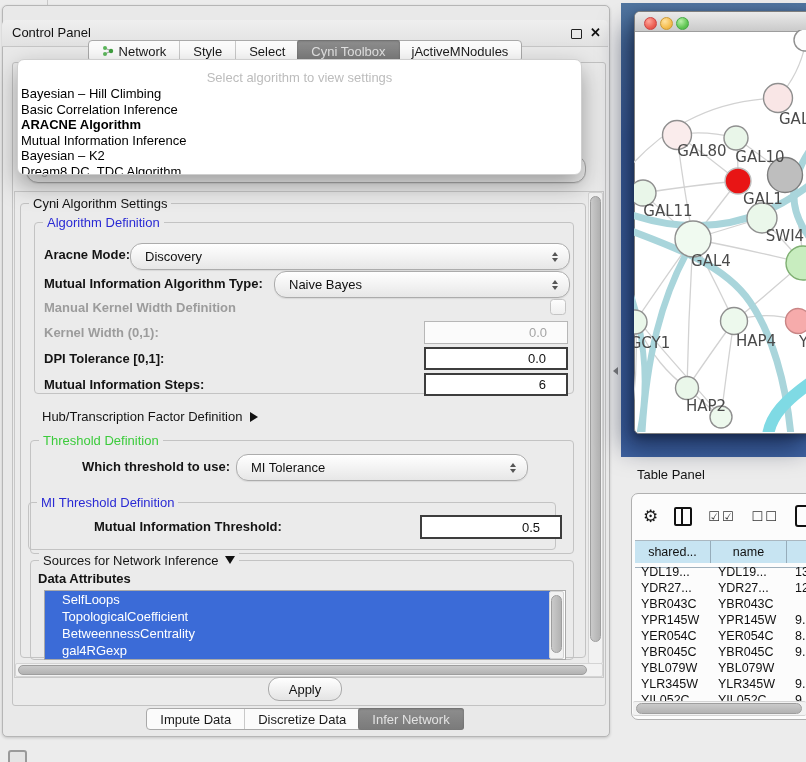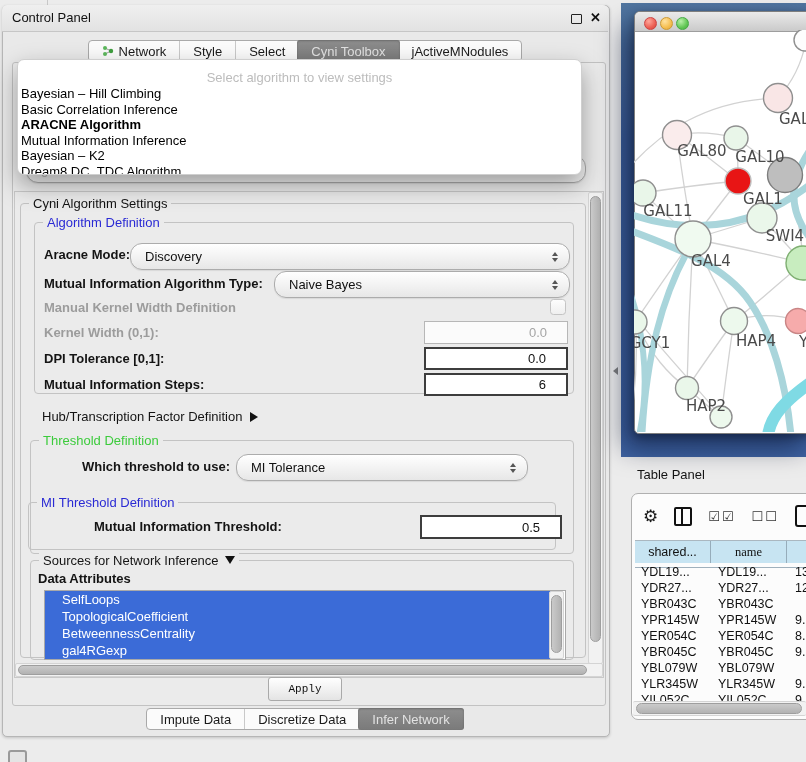--- a/index.html
+++ b/index.html
@@ -5,21 +5,21 @@
   html,body{margin:0;padding:0;}
   .root{position:relative;width:806px;height:762px;overflow:hidden;background:#ECECEC;
         font-family:"Liberation Sans",sans-serif;-webkit-font-smoothing:antialiased;}
   .abs{position:absolute;}
   .lbl{position:absolute;font-size:13px;color:#141414;white-space:nowrap;}
   .b{font-weight:700;}
   .dis{color:#9C9C9C;}
   
   .cwin{position:absolute;left:2px;top:5px;width:606px;height:730px;background:#E9E9E9;
         border:1px solid #B6B6B6;border-radius:5px;box-shadow:0 1px 3px rgba(0,0,0,.18);}
-  .cp-title{position:absolute;left:2px;top:5px;width:606px;height:26px;background:linear-gradient(#EFEFEF,#E2E2E2);
+  .cp-title{position:absolute;left:2px;top:20px;width:606px;height:26px;background:linear-gradient(#EFEFEF,#E2E2E2);
         border-bottom:1px solid #C6C6C6;border-radius:5px 5px 0 0;}
   .cp-title .t{position:absolute;left:10px;top:0;line-height:26px;font-size:13px;color:#111;}
   .restore{position:absolute;right:26px;top:9px;width:9px;height:8px;border:1.5px solid #222;border-radius:1px;}
   .closex{position:absolute;right:7px;top:4px;font-size:13px;font-weight:700;color:#111;line-height:18px;}
   
   .segwrap{position:absolute;display:flex;justify-content:center;}
   .segstrip{display:inline-flex;background:#FBFBFB;border:1px solid #A9A9A9;border-radius:4px;height:20px;}
   .seg{display:flex;align-items:center;justify-content:center;padding:0 13px;font-size:13px;color:#1A1A1A;}
   .seg+.seg{border-left:1px solid #C9C9C9;}
   .seg.sel{background:linear-gradient(#8E8E8E,#7A7A7A);color:#E2E2E2;border-radius:3px;margin:-1px -1px;
@@ -49,22 +49,22 @@
          border-left:8px solid #111;vertical-align:-1px;margin-left:8px;}
   .tri-d{display:inline-block;width:0;height:0;border-left:5px solid transparent;border-right:5px solid transparent;
          border-top:8px solid #111;vertical-align:1px;margin-left:6px;}
   
   .attrlist{position:absolute;left:44px;top:590px;width:520px;height:68px;background:#FFF;border:1px solid #A9A9A9;overflow:hidden;}
   .attr-row{height:17px;line-height:17px;background:#3B6BD7;color:#FFF;font-size:13px;padding-left:17px;width:498px;}
   
   .sbtrack{position:absolute;background:#F2F2F2;border:1px solid #D4D4D4;border-radius:2px;}
   .sbthumb{position:absolute;background:linear-gradient(90deg,#CACACA,#B2B2B2);border:1px solid #9E9E9E;border-radius:6px;}
   .sbthumbh{position:absolute;background:linear-gradient(#CACACA,#B2B2B2);border:1px solid #9E9E9E;border-radius:6px;}
-  .btn{position:absolute;background:linear-gradient(#FFFFFF,#E4E4E4);border:1px solid #A9A9A9;border-radius:3px;
-       font-size:11px;color:#111;display:flex;align-items:center;justify-content:center;font-family:Liberation Mono, monospace;}
+  .btn{position:absolute;background:linear-gradient(#FFFFFF,#E4E4E4);border:1px solid #A9A9A9;border-radius:11px;
+       font-size:13px;color:#111;display:flex;align-items:center;justify-content:center;}
   
   .popup{position:absolute;left:17px;top:59px;width:563px;height:114px;background:#FFF;border:1px solid #CFCFCF;
          border-radius:7px;box-shadow:0 10px 24px rgba(0,0,0,.35);z-index:50;overflow:hidden;}
   .popup .prompt{height:16px;line-height:16px;text-align:center;color:#BCBCBC;font-size:13px;margin-top:10px;}
   .pitem{height:15.6px;line-height:15.6px;font-size:13px;color:#000;padding-left:3px;white-space:nowrap;}
   
   .desktop{position:absolute;left:621px;top:3px;width:185px;height:454px;background:linear-gradient(#50759F,#3D5F9B 30%,#3F63A2);}
   .nwin{position:absolute;left:634px;top:11px;width:178px;height:421px;border-radius:6px 6px 5px 5px;overflow:hidden;
         border:1px solid #7E7E7E;box-shadow:-10px 14px 26px rgba(4,14,44,.55),0 3px 8px rgba(0,0,0,.35);background:#FFF;}
   .ntitle{position:absolute;left:0;top:0;width:100%;height:19px;background:linear-gradient(#EAEAEA,#CACACA);
@@ -316,21 +316,21 @@
 
   <div class="lbl" style="left:637px;top:467px;font-size:13px;">Table Panel</div>
   <div class="tpanel"></div>
   <div class="abs" style="left:643px;top:504px;height:24px;display:flex;align-items:center;gap:16px;" id="tbl-toolbar">
       <span class="tbi tbi-gear-icon">⚙</span>
       <span class="tbi tbi-columns-icon"></span>
       <span class="tbi tbi-select-all-icon">☑☑</span>
       <span class="tbi tbi-clear-selection-icon">☐☐</span>
       <span class="tbi tbi-document-icon"></span>
     </div>
-  <div class="abs" style="left:635px;top:540px;width:171px;overflow:hidden;white-space:nowrap;border-top:1px solid #AAB7C0;border-bottom:1px solid #9FB0BC;" id="tbl-head"><div class="th" style="width: 76px;">shared...</div><div class="th" style="width: 76px; font-family: Liberation Serif, serif;">name</div><div class="th" style="width: 70px;">A</div></div>
+  <div class="abs" style="left:635px;top:540px;width:171px;overflow:hidden;white-space:nowrap;border-top:1px solid #AAB7C0;border-bottom:1px solid #9FB0BC;" id="tbl-head"><div class="th" style="width: 76px;">shared...</div><div class="th" style="width: 76px;">name</div><div class="th" style="width: 70px;">A</div></div>
   <div class="abs" style="left:635px;top:564px;width:171px;height:138px;overflow:hidden;" id="tbl-body">
       <div class="tr"><div class="td" style="width: 76px; padding-left: 6px;">YDL19...</div><div class="td" style="width: 76px; padding-left: 7px;">YDL19...</div><div class="td" style="width: 70px; padding-left: 8px;">13</div></div>
       <div class="tr"><div class="td" style="width: 76px; padding-left: 6px;">YDR27...</div><div class="td" style="width: 76px; padding-left: 7px;">YDR27...</div><div class="td" style="width: 70px; padding-left: 8px;">12</div></div>
       <div class="tr"><div class="td" style="width: 76px; padding-left: 6px;">YBR043C</div><div class="td" style="width: 76px; padding-left: 7px;">YBR043C</div><div class="td" style="width: 70px; padding-left: 8px;"></div></div>
       <div class="tr"><div class="td" style="width: 76px; padding-left: 6px;">YPR145W</div><div class="td" style="width: 76px; padding-left: 7px;">YPR145W</div><div class="td" style="width: 70px; padding-left: 8px;">9.</div></div>
       <div class="tr"><div class="td" style="width: 76px; padding-left: 6px;">YER054C</div><div class="td" style="width: 76px; padding-left: 7px;">YER054C</div><div class="td" style="width: 70px; padding-left: 8px;">8.</div></div>
       <div class="tr"><div class="td" style="width: 76px; padding-left: 6px;">YBR045C</div><div class="td" style="width: 76px; padding-left: 7px;">YBR045C</div><div class="td" style="width: 70px; padding-left: 8px;">9.</div></div>
       <div class="tr"><div class="td" style="width: 76px; padding-left: 6px;">YBL079W</div><div class="td" style="width: 76px; padding-left: 7px;">YBL079W</div><div class="td" style="width: 70px; padding-left: 8px;"></div></div>
       <div class="tr"><div class="td" style="width: 76px; padding-left: 6px;">YLR345W</div><div class="td" style="width: 76px; padding-left: 7px;">YLR345W</div><div class="td" style="width: 70px; padding-left: 8px;">9.</div></div>
       <div class="tr"><div class="td" style="width: 76px; padding-left: 6px;">YIL052C</div><div class="td" style="width: 76px; padding-left: 7px;">YIL052C</div><div class="td" style="width: 70px; padding-left: 8px;">9</div></div>

